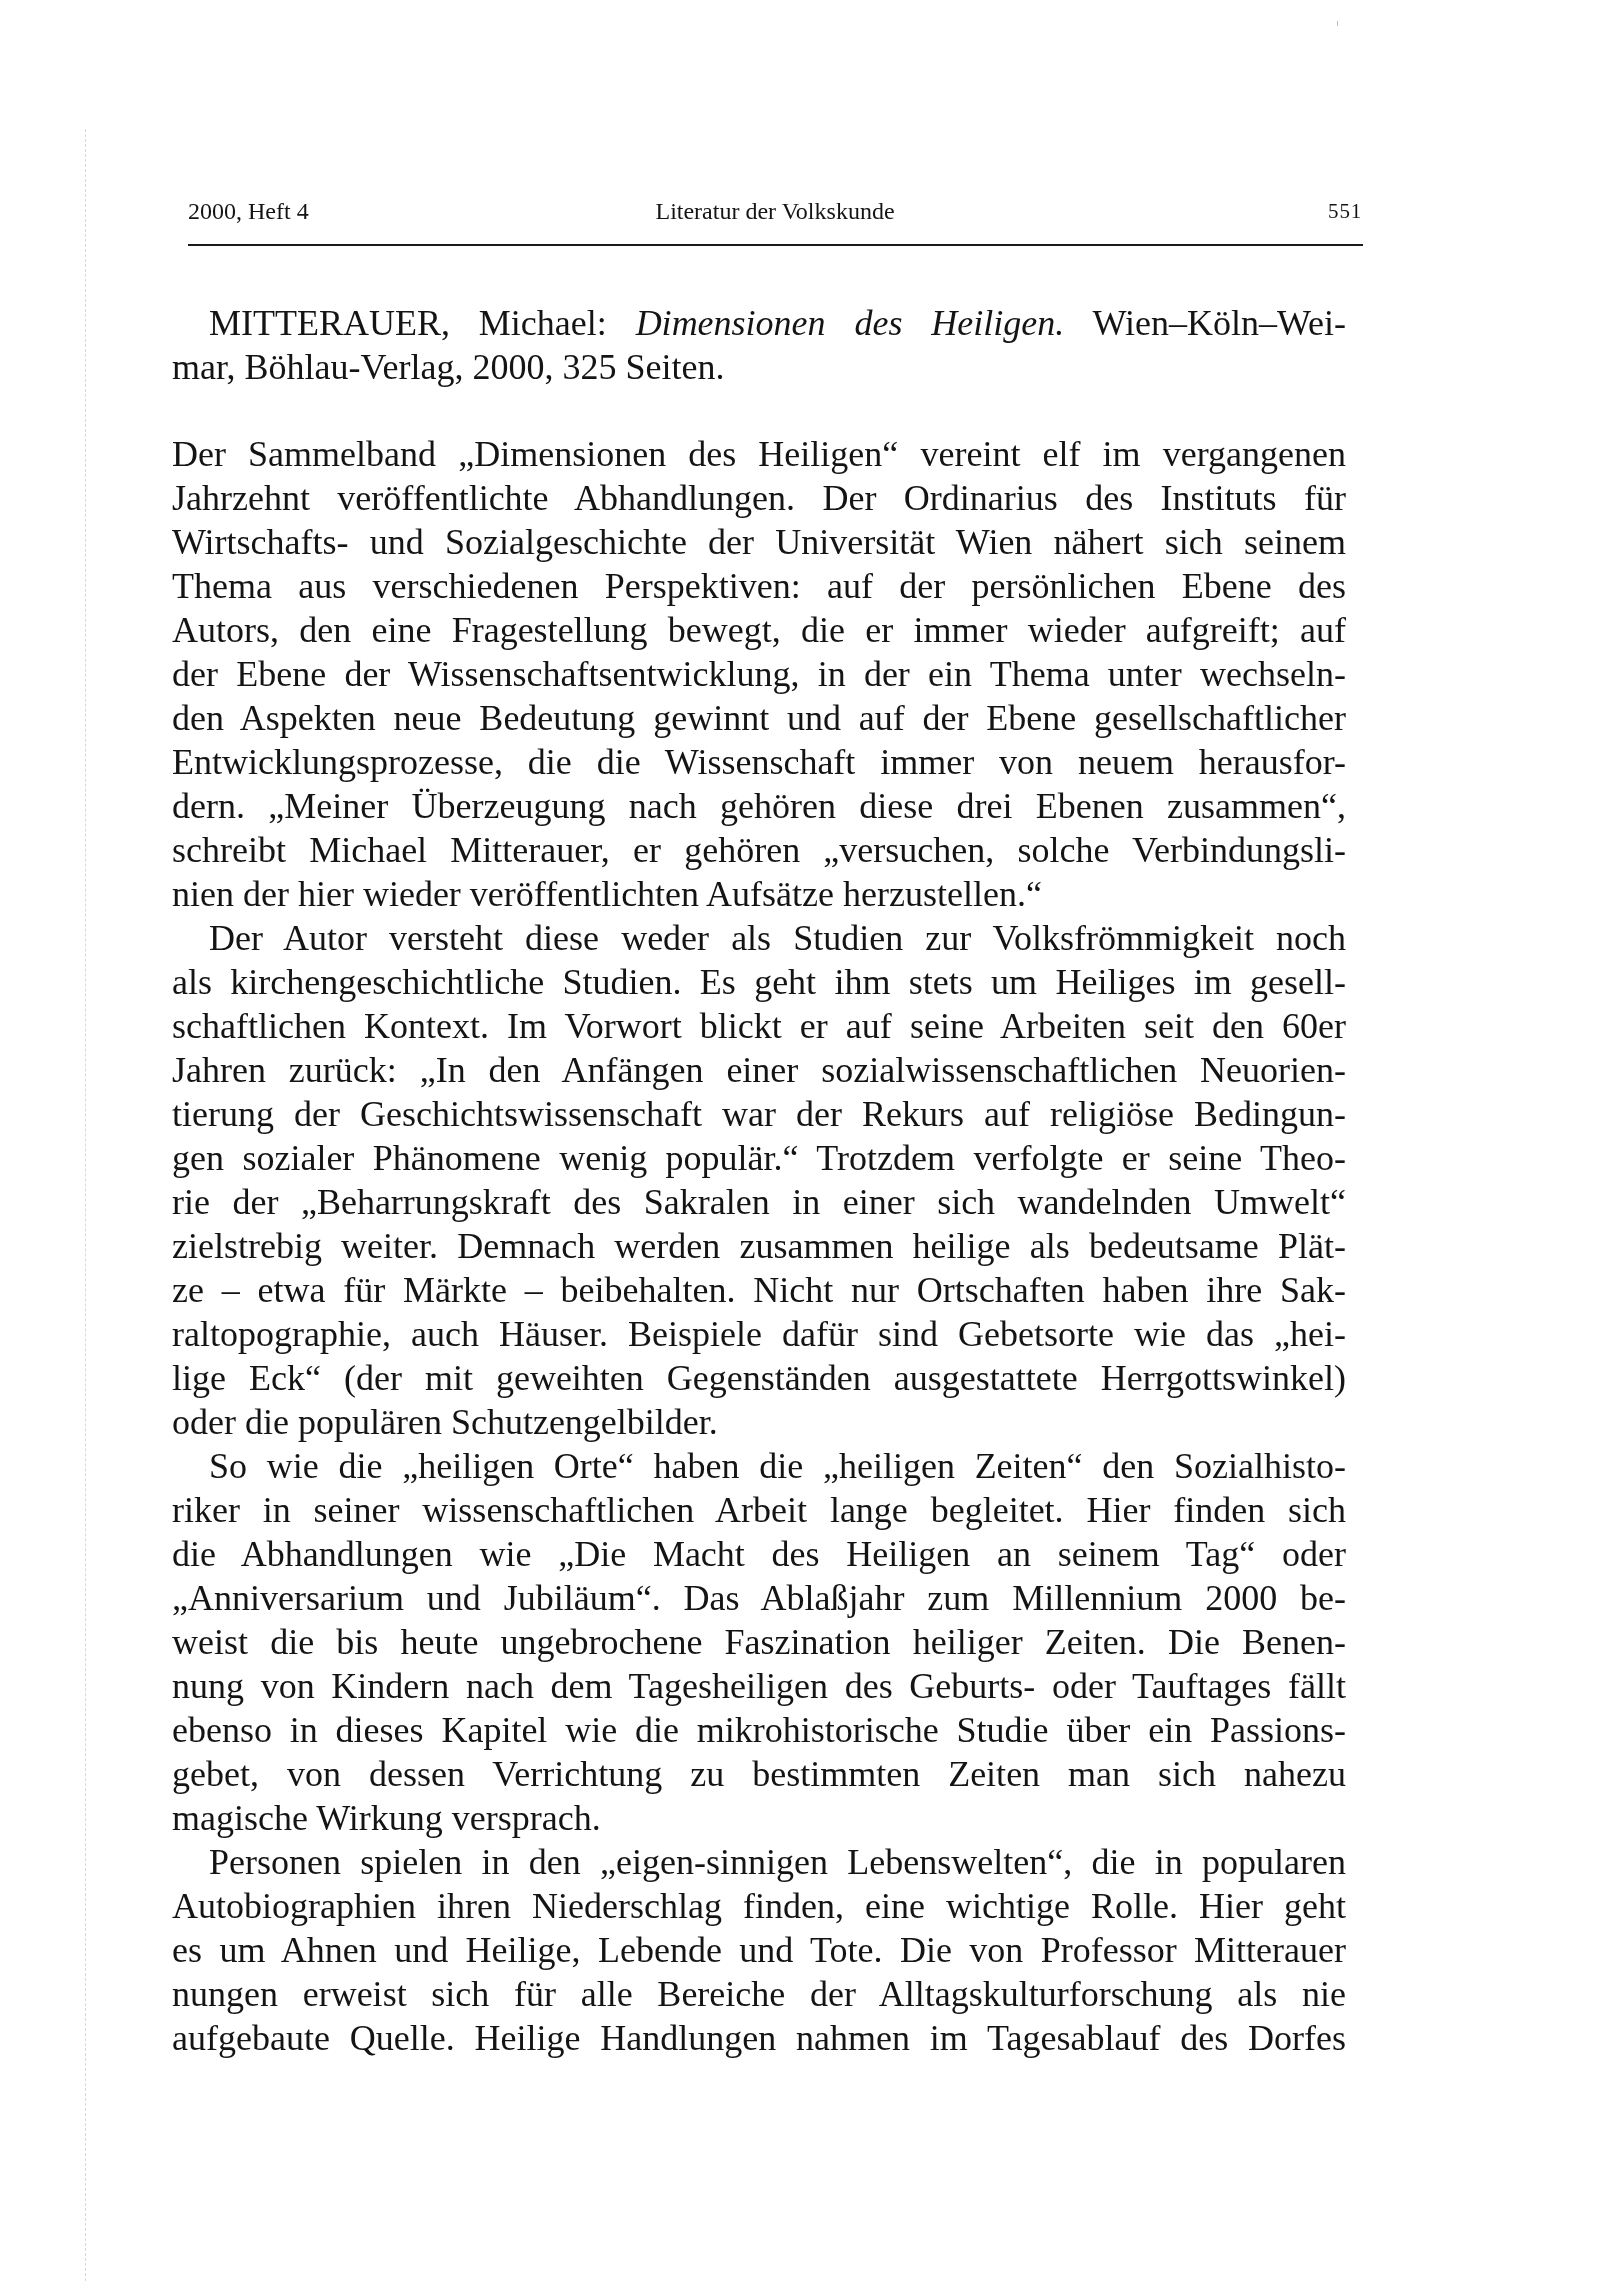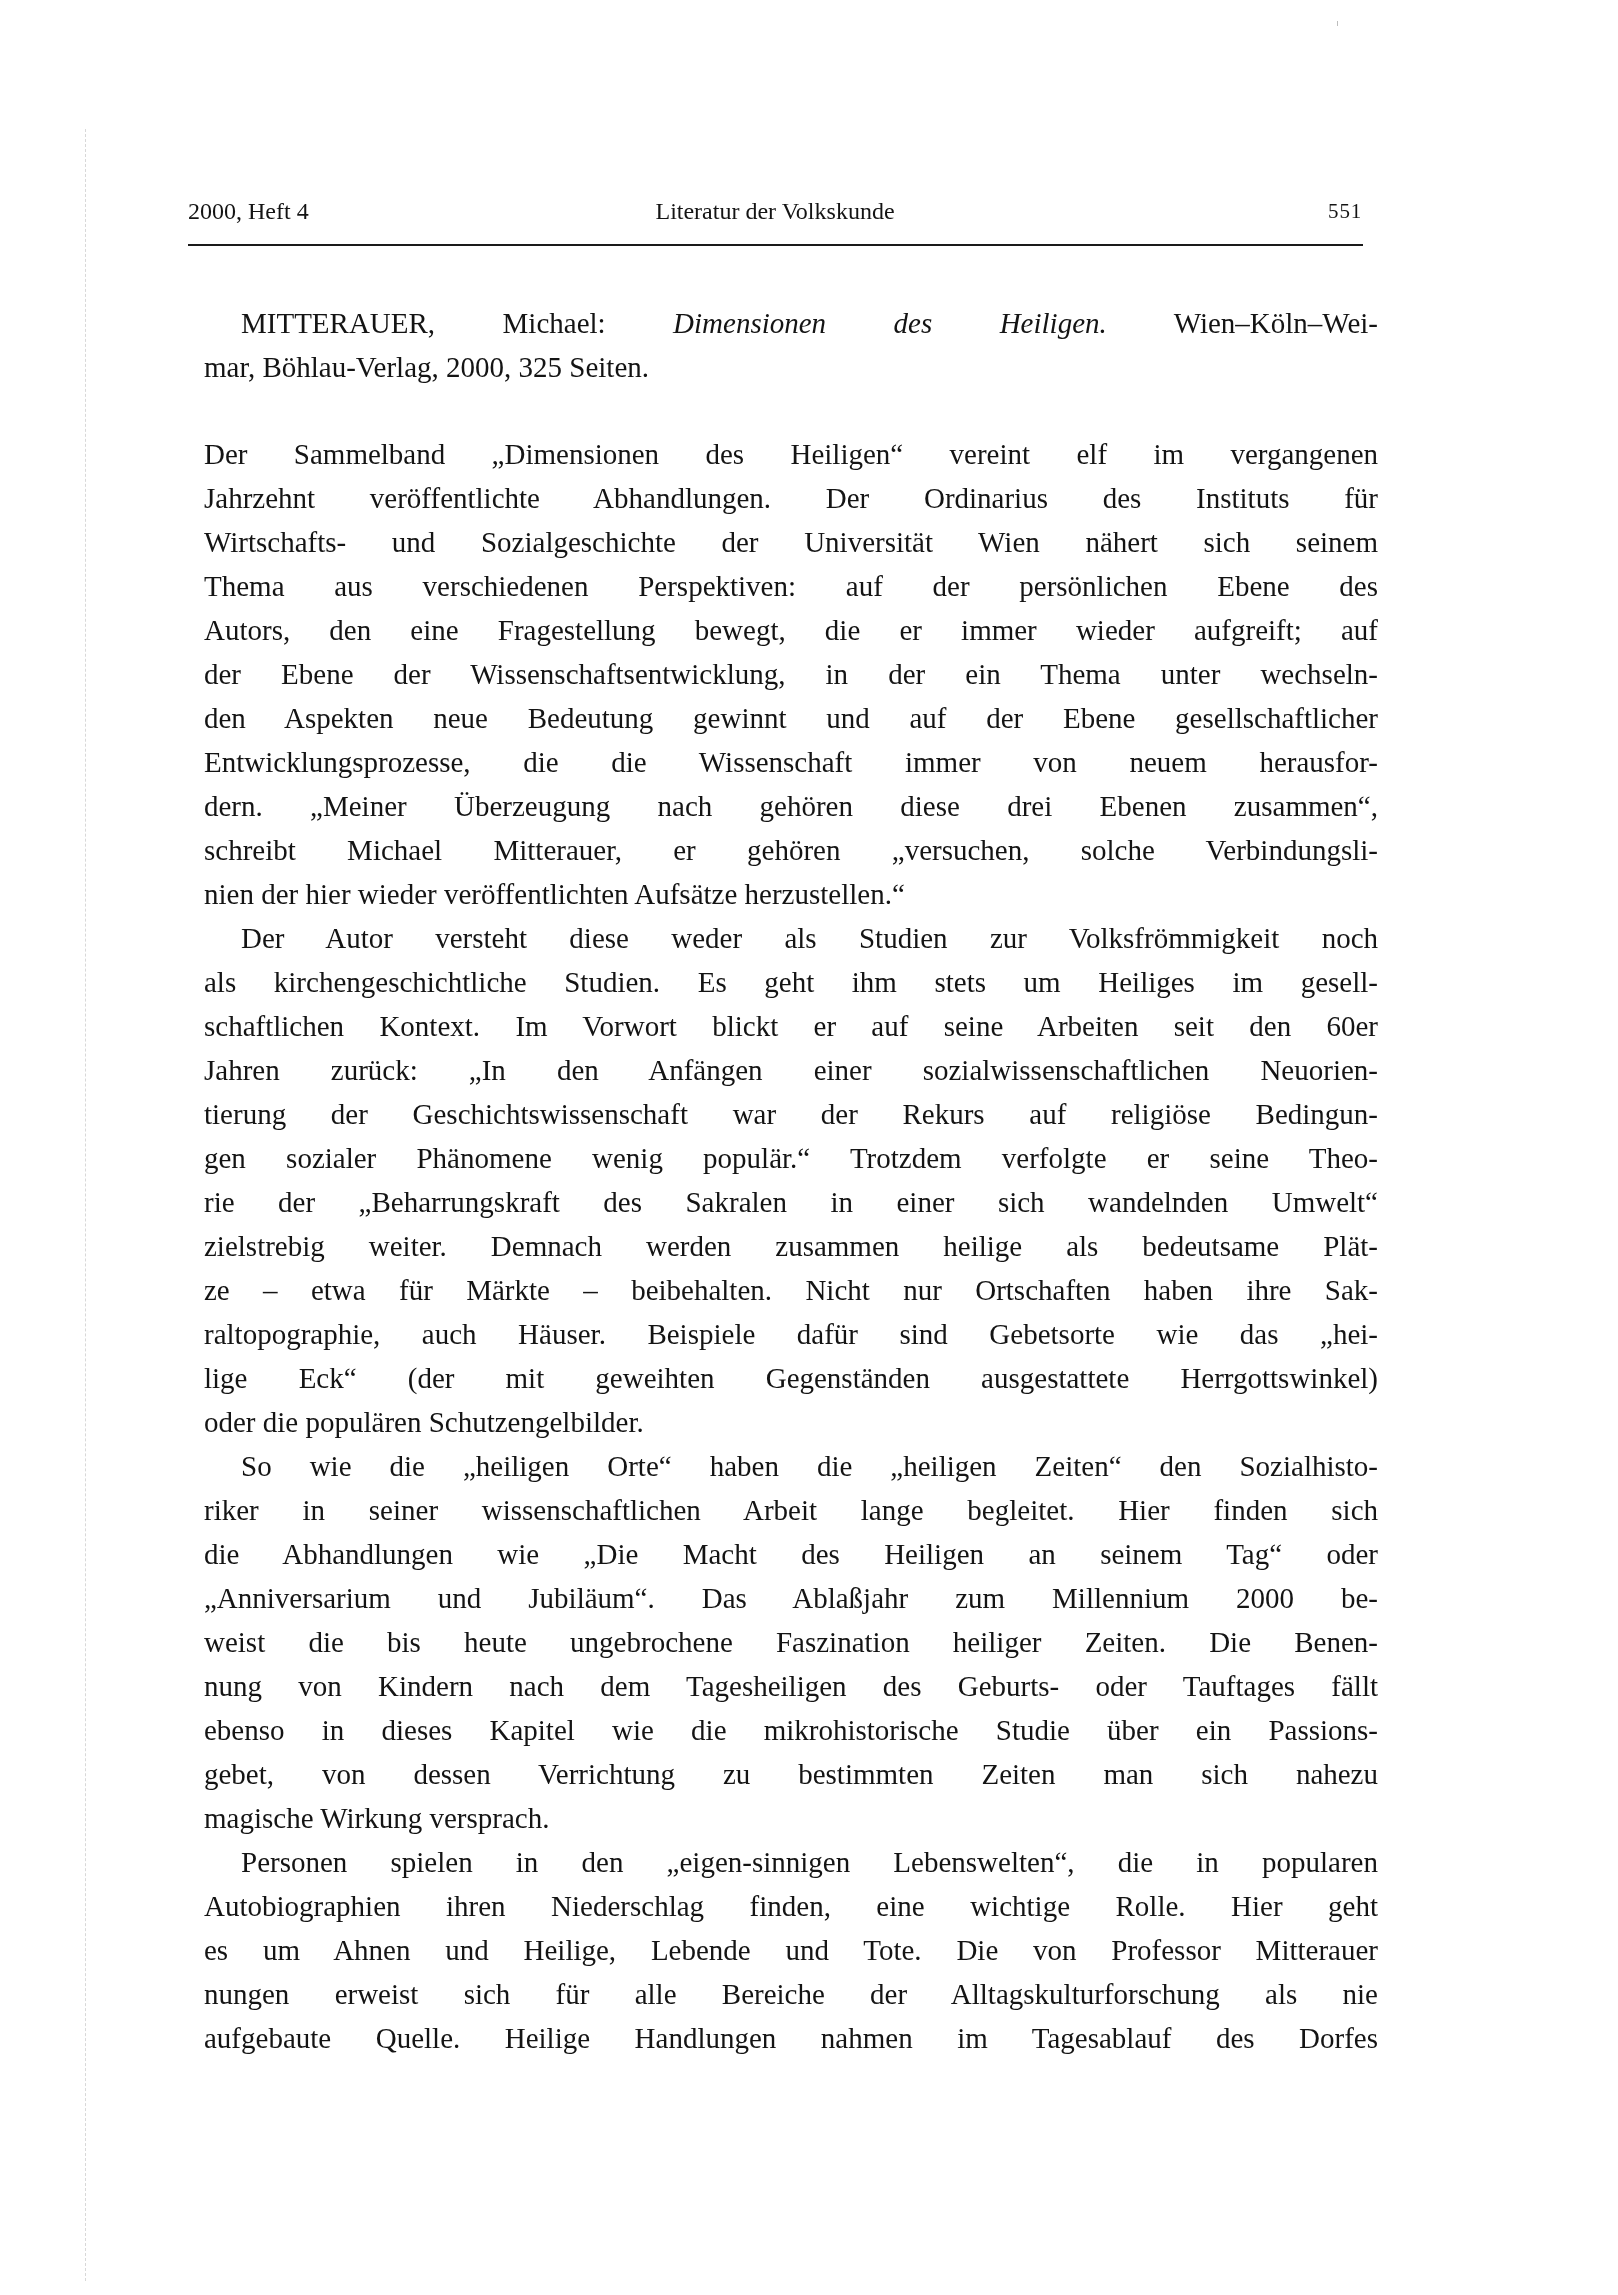--- a/index.html
+++ b/index.html
@@ -17,22 +17,22 @@
       font-size: 24px; line-height: 36px;
     }
     .rh-left { position: absolute; left: 0; top: 0; }
     .rh-center { position: absolute; left: 0; right: 0; top: 0; text-align: center; font-family: Liberation Serif, serif; }
     .rh-right { position: absolute; right: 0; top: 0; font-size: 21px; letter-spacing: 0.8px; }
     .head-rule {
       position: absolute; left: 188px; width: 1175px; top: 244px; height: 0;
       border-top: 2.4px solid #1a1a1a;
     }
     .text-block {
-      position: absolute; left: 204px; width: 1174px;
-      font-size: 29px; line-height: 44px;
+      position: absolute; left: 172px; width: 1174px;
+      font-size: 36px; line-height: 44px;
     }
     .ln {
       display: block; white-space: nowrap; height: 44px;
       text-align: justify; text-align-last: justify;
     }
     .ln.last { text-align-last: left; }
     .ln.indent { padding-left: 37px; }
     .bib { top: 301px; }
     .body { top: 432px; }
     em { font-style: italic; }

